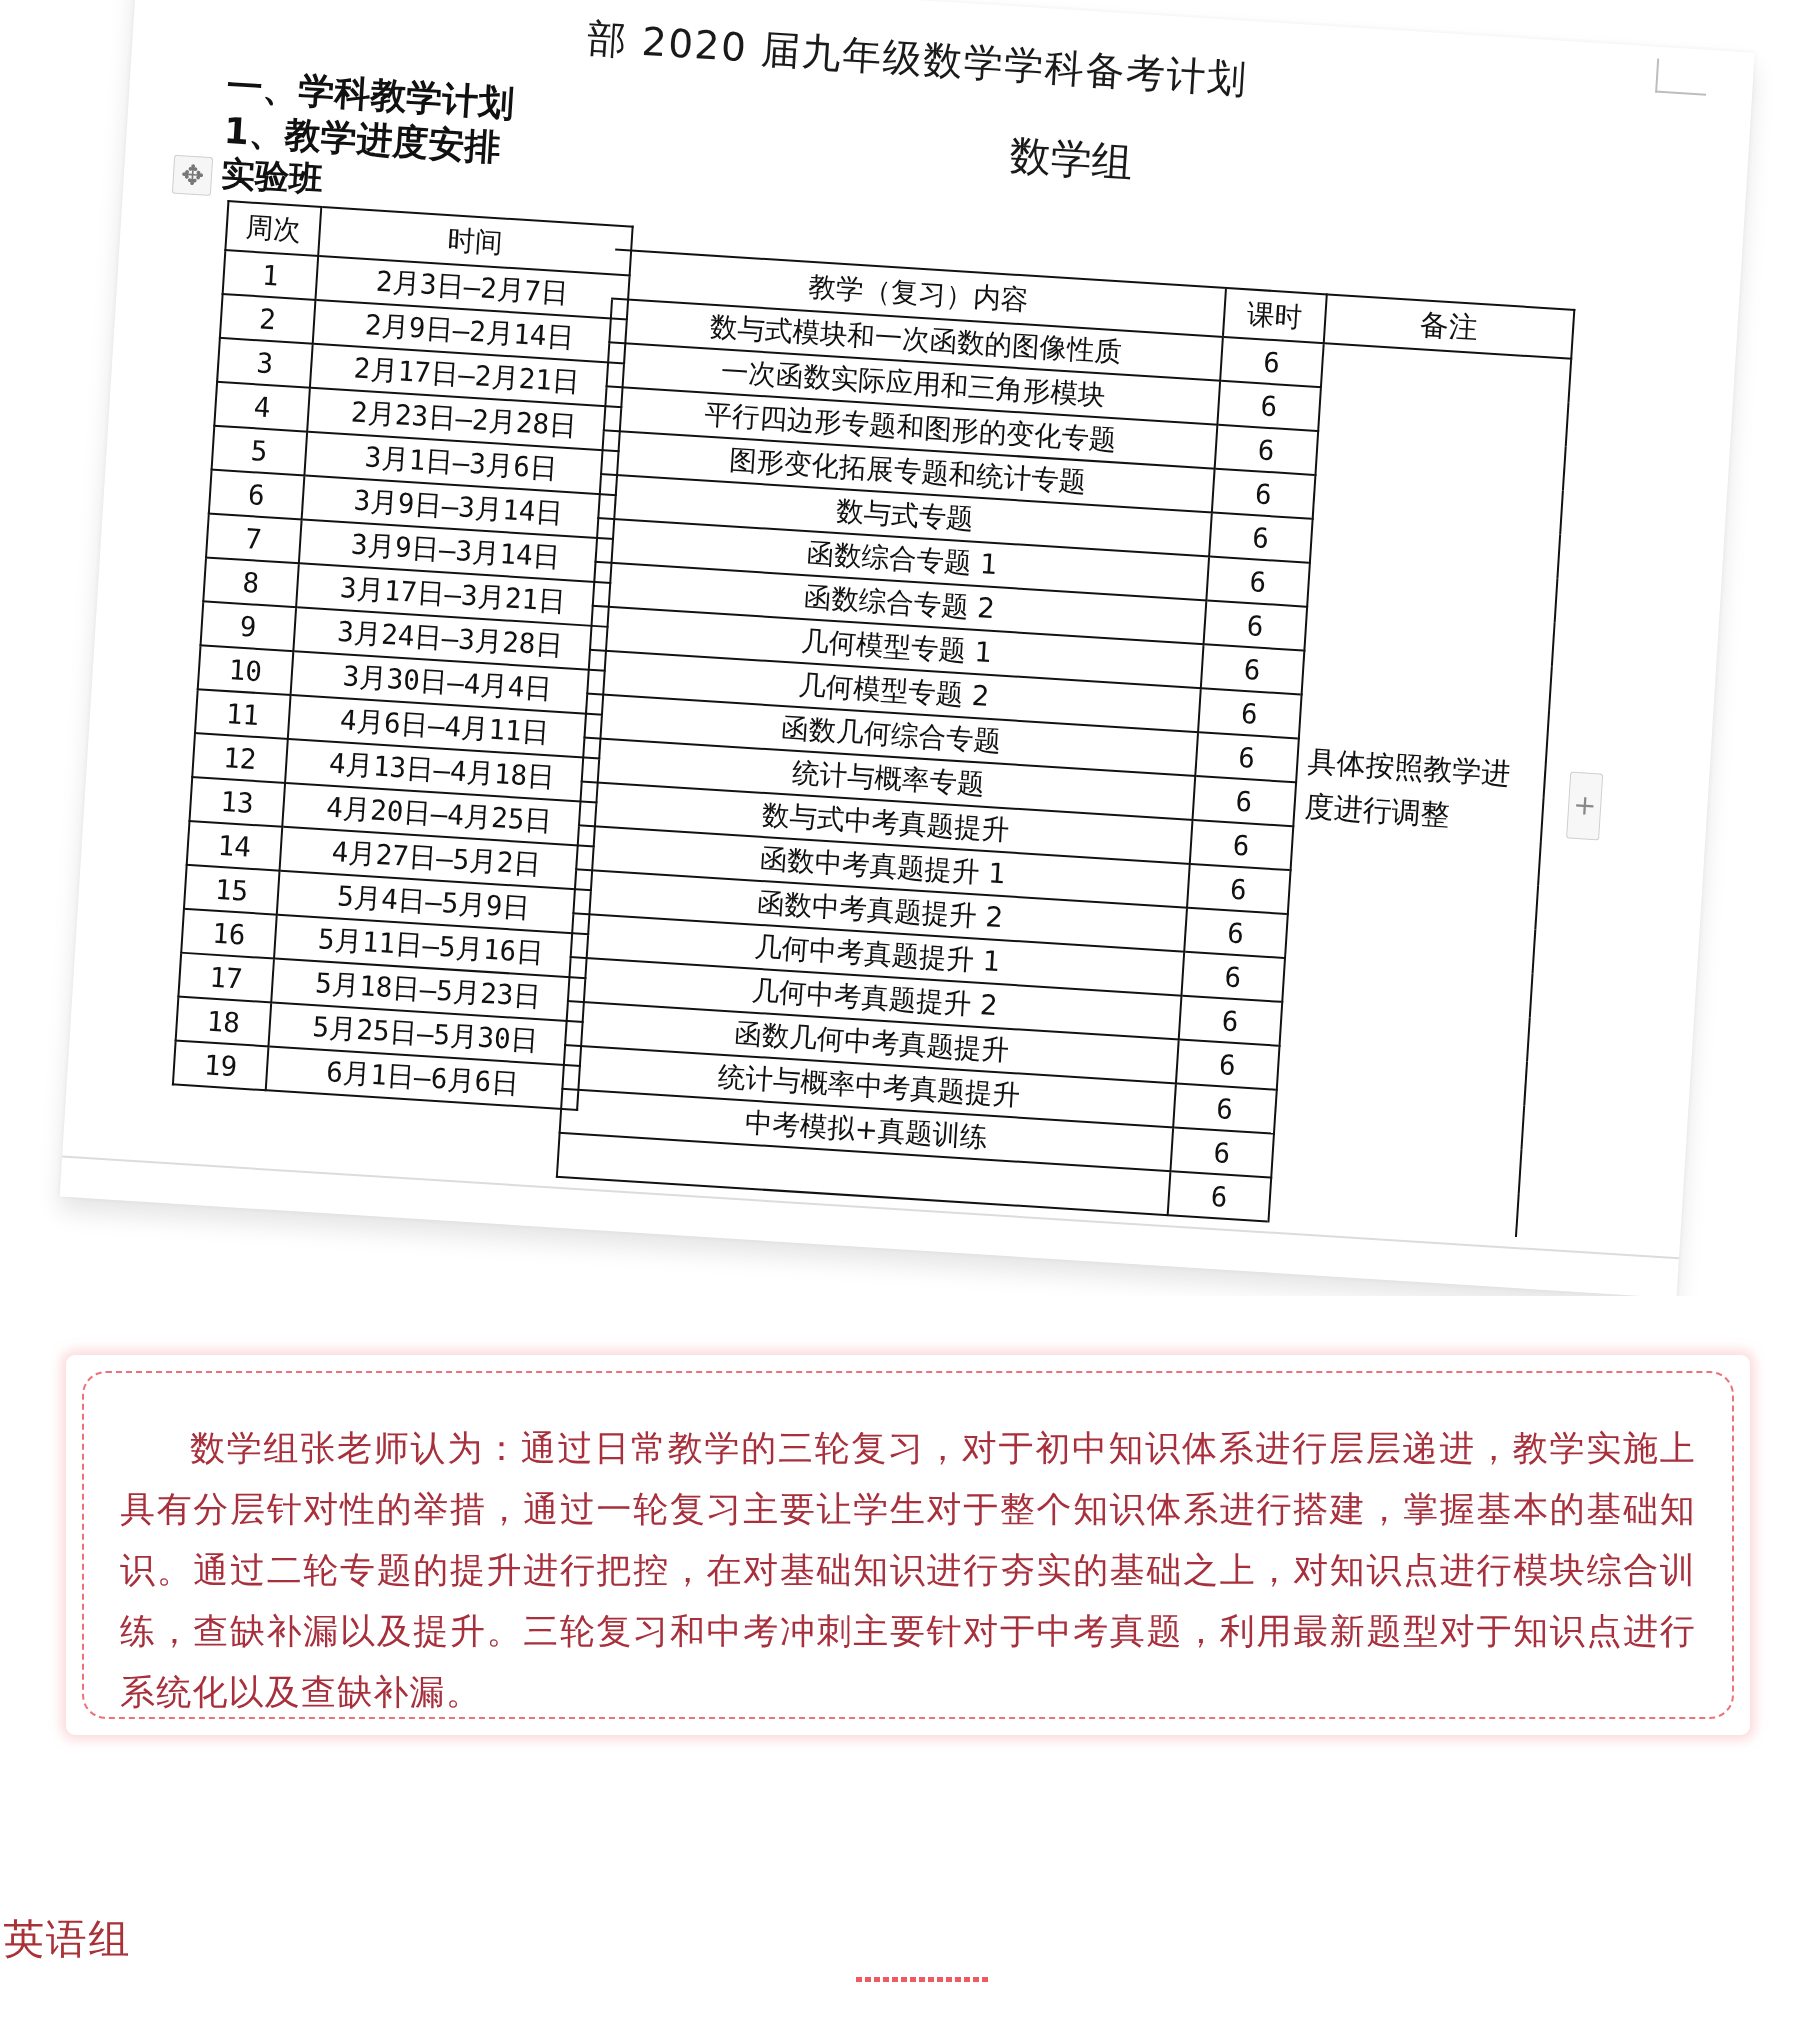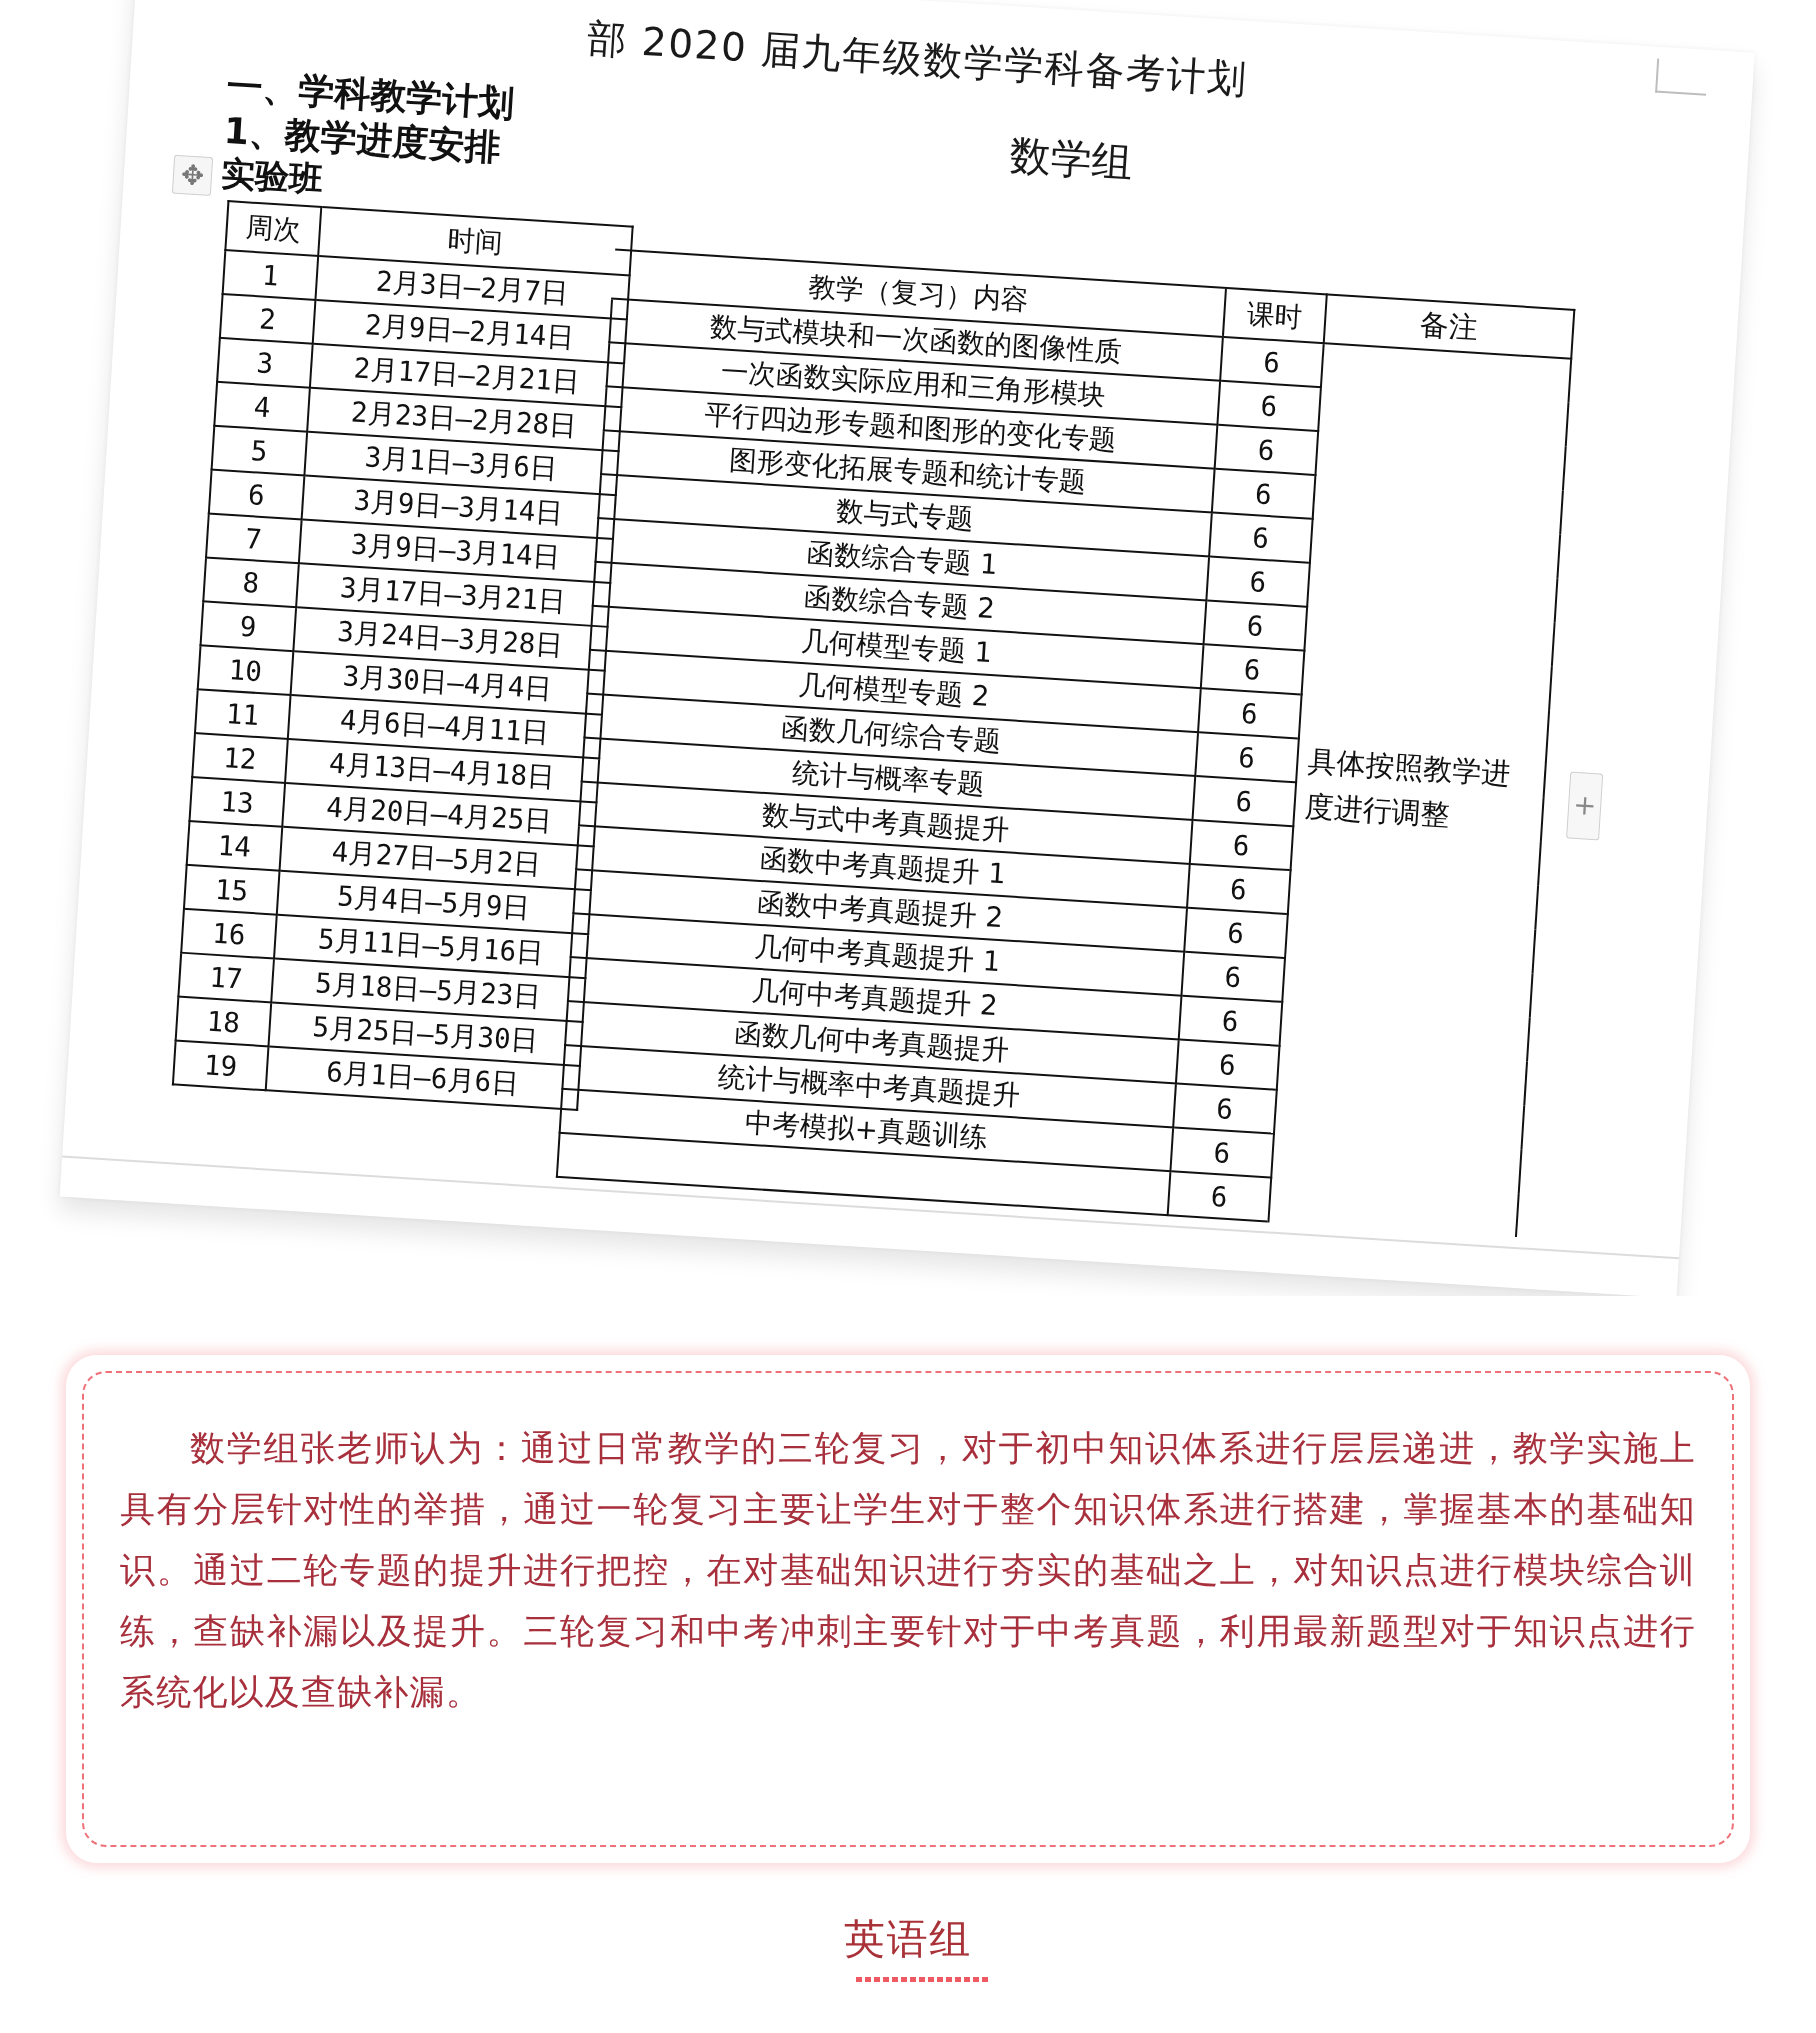--- a/index.html
+++ b/index.html
@@ -61,36 +61,36 @@
     position: absolute; left: 1481px; top: 729px; width: 31px; height: 65px;
     border: 1.6px solid #cfcfcf; border-radius: 3.2px; background: #f7f7f7; color: #888;
     font-size: 27.5px; line-height: 63px; text-align: center;
   }
   .page-bottom-line {
     position: absolute; left: 0; top: 1207px; width: 1620px; height: 1.6px; background: #dcdcdc;
   }
 
   
   .comment-card {
-    position: absolute; left: 66px; top: 1355px; width: 1684px; height: 508px;
-    border-radius: 31px; background: #fff;
+    position: absolute; left: 66px; top: 1355px; width: 1684px; height: 380px;
+    border-radius: 9px; background: #fff;
     box-shadow: 0 0 11.3px 4.9px rgba(245,150,155,0.35);
   }
   .comment-inner {
     position: absolute; left: 16px; top: 16px; right: 16px; bottom: 16px;
     border: 2.4px dashed #ee7078; border-radius: 24px;
   }
   .comment-text {
     position: absolute; left: 36px; right: 36px; top: 45px;
     color: #a8303c; font-size: 35px; line-height: 61px; letter-spacing: 1.2px;
     text-indent: 2em; text-align: justify;
   }
 
   .section-heading {
-    position: absolute; left: 0; width: 1816px; top: 1912px; text-align: center;
+    position: absolute; left: 0; width: 1816px; top: 1912px; text-align: left;
   }
   .section-heading span.title {
     display: inline-block; font-size: 41px; color: #a83238; letter-spacing: 1.6px; padding: 0 3.2px;
   }
   .section-underline {
     position: absolute; left: 856px; top: 1977px; width: 134px; height: 4.9px;
     background-image: repeating-linear-gradient(90deg, #ef5a62 0 5.7px, transparent 5.7px 9px);
   }
 </style>
 </head>

